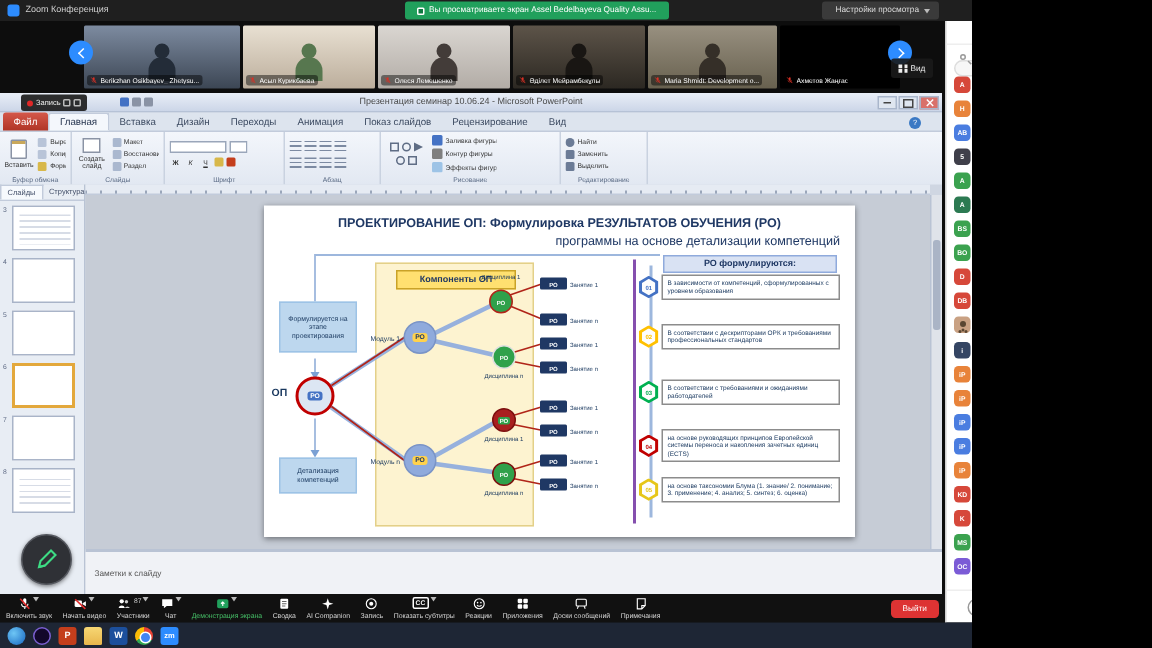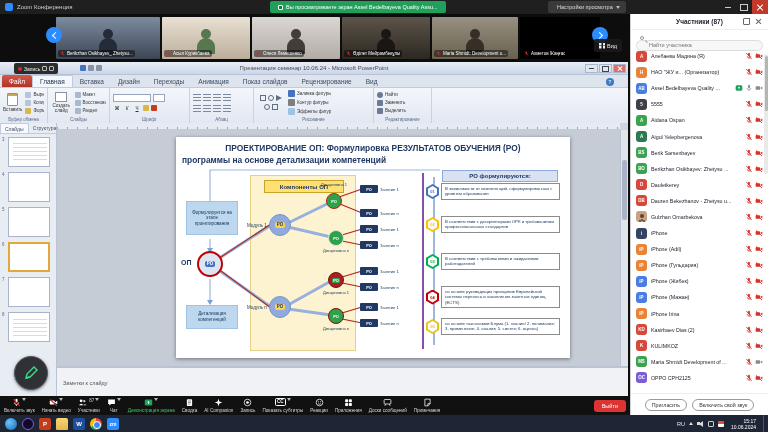--- a/index.html
+++ b/index.html
@@ -1,17 +1,17 @@
 <!DOCTYPE html>
 <html><head>
 <meta charset="utf-8">
 <style>
   html,body{margin:0;padding:0;background:#000;}
   *{box-sizing:border-box;font-family:"Liberation Sans",sans-serif;}
-  #root{position:relative;width:768px;height:432px;overflow:hidden;background:#0d0d0d;}
+  #root{position:relative;width:648px;height:432px;overflow:hidden;background:#0d0d0d;}
 
   
   #ztitle{position:absolute;left:0;top:0;width:768px;height:14px;background:#1f1f1f;display:flex;align-items:center;z-index:30;}
   .zt-logo{width:8px;height:8px;border-radius:2px;background:#2d8cff;margin:0 4px 0 5px;}
   #ztitle-text{font-size:6px;color:#cfcfcf;}
   #share-banner{position:absolute;left:270px;top:1px;height:12px;background:#21a05c;color:#fff;font-size:5.5px;display:flex;align-items:center;padding:0 8px;border-radius:2px;}
   .banner-dot{width:5px;height:5px;border-radius:1px;background:#0e7a40;margin-right:3px;border:1px solid #fff;}
   #view-settings{position:absolute;left:548px;top:1px;height:12px;background:#3a3a3a;color:#ddd;font-size:5.5px;display:flex;align-items:center;gap:3px;padding:0 6px;border-radius:2px;}
   .caret-down{width:0;height:0;border-left:2.5px solid transparent;border-right:2.5px solid transparent;border-top:3px solid #bbb;}
   #zwin-controls{position:absolute;right:0;top:0;height:14px;display:flex;}
@@ -116,21 +116,21 @@
   #pp-canvas{position:absolute;left:57px;top:68px;width:563px;height:236px;background:#c6ccd6;}
   #pp-scroll{position:absolute;right:0;top:68px;width:8px;height:236px;background:#dfe3ea;border-left:1px solid #b9c3d4;}
   #pp-scroll .thumb{position:absolute;left:1px;top:30px;width:5px;height:60px;background:#aab4c6;border-radius:2px;}
   #pp-notes{position:absolute;left:57px;top:304px;width:571px;height:30px;background:#f0f2f6;border-top:2px solid #b9c3d4;padding:3px 0 0 6px;}
   #pp-notes span{font-size:5.5px;color:#555;}
 
   
   #slide{position:absolute;left:119px;top:7px;width:394px;height:221px;background:#fff;box-shadow:0 1px 4px rgba(0,0,0,.45);}
   #s-lines{position:absolute;inset:0;z-index:1;}
   .s-t1{position:absolute;top:6px;left:10px;right:10px;text-align:center;font-size:8.4px;font-weight:700;color:#1f3864;z-index:2;}
-  .s-t2{position:absolute;top:18px;left:6px;right:10px;text-align:left;font-size:8.4px;font-weight:700;color:#1f3864;z-index:2;}
+  .s-t2{position:absolute;top:18px;left:28px;right:10px;text-align:right;font-size:8.4px;font-weight:400;color:#1f3864;z-index:2;}
   .s-box{position:absolute;left:10px;width:52px;background:#bdd7ee;border:1px solid #9dc3e6;color:#17365d;font-size:4.6px;line-height:5.6px;text-align:center;display:flex;align-items:center;justify-content:center;padding:2px;z-index:2;}
   #s-topbox{top:64px;height:34px;}
   #s-botbox{top:168px;height:24px;}
   #s-oplb{position:absolute;left:5px;top:122px;font-size:7px;font-weight:700;color:#17365d;z-index:2;}
   #s-opc{position:absolute;left:21px;top:114px;width:26px;height:26px;border-radius:50%;background:#dce6f3;border:2.5px solid #c00000;display:flex;align-items:center;justify-content:center;z-index:2;}
   .s-pill{font-size:4.5px;font-weight:700;padding:0 2px;border-radius:2px;line-height:6px;}
   .pill-op{background:#4472c4;color:#fff;}
   .pill-mod{background:#ffd24d;color:#1f3864;}
   #s-panel{position:absolute;left:74px;top:38px;width:106px;height:176px;background:#fdf3d0;border:1px solid #e3d089;z-index:0;}
   #s-comp{position:absolute;left:88px;top:43px;width:80px;height:13px;background:#ffe070;border:1px solid #c9a227;font-size:6px;font-weight:700;color:#1f3864;display:flex;align-items:center;justify-content:center;z-index:2;}

